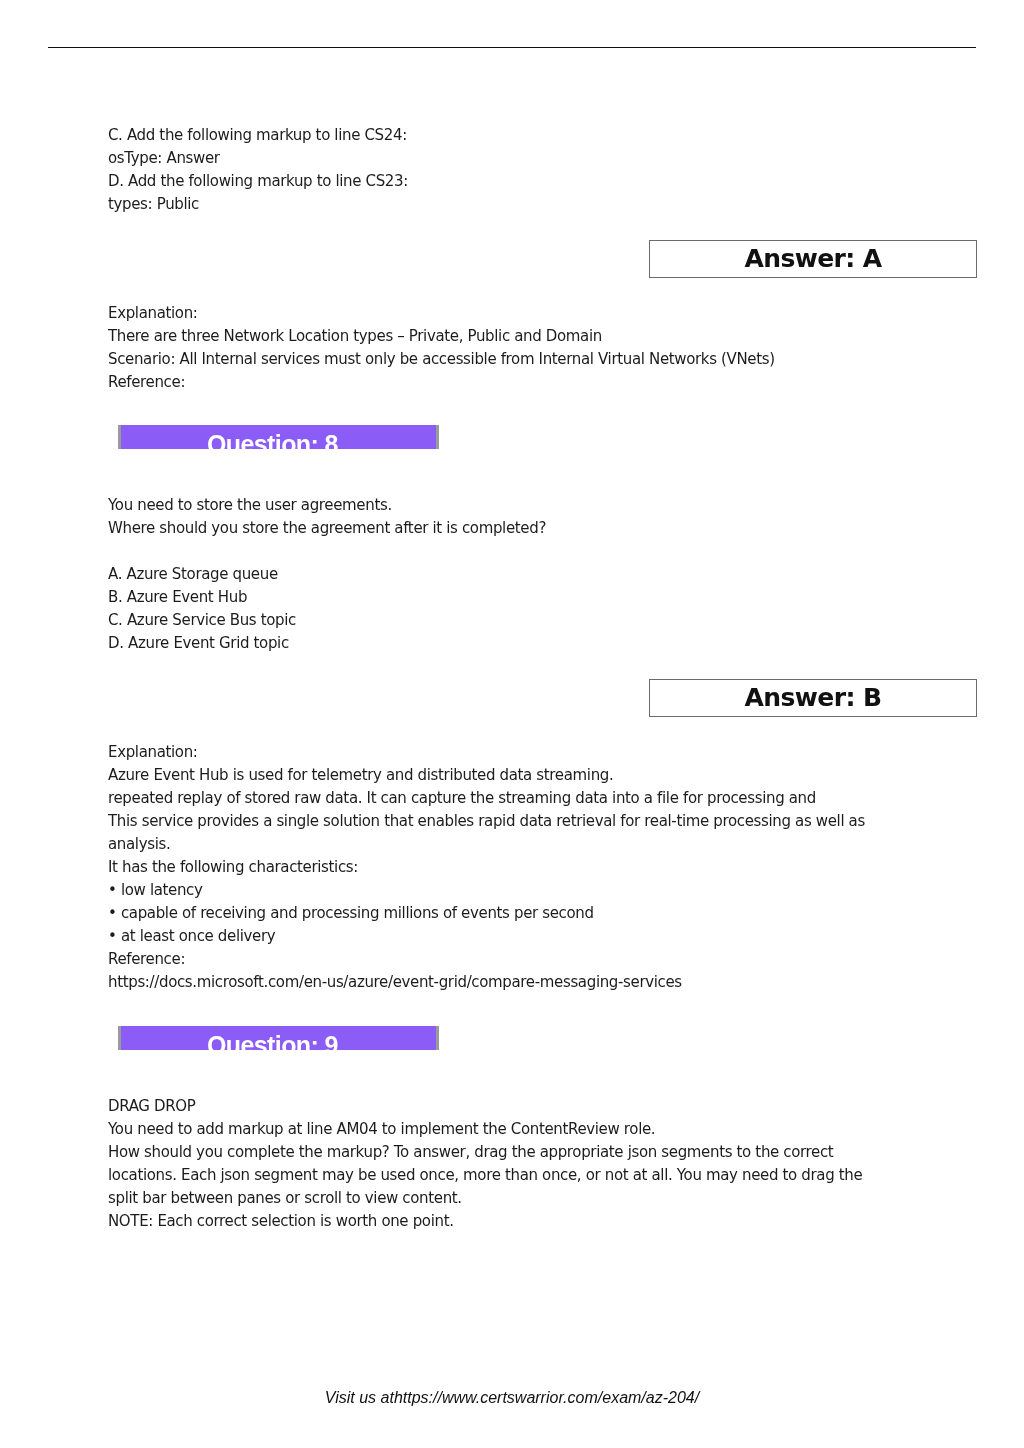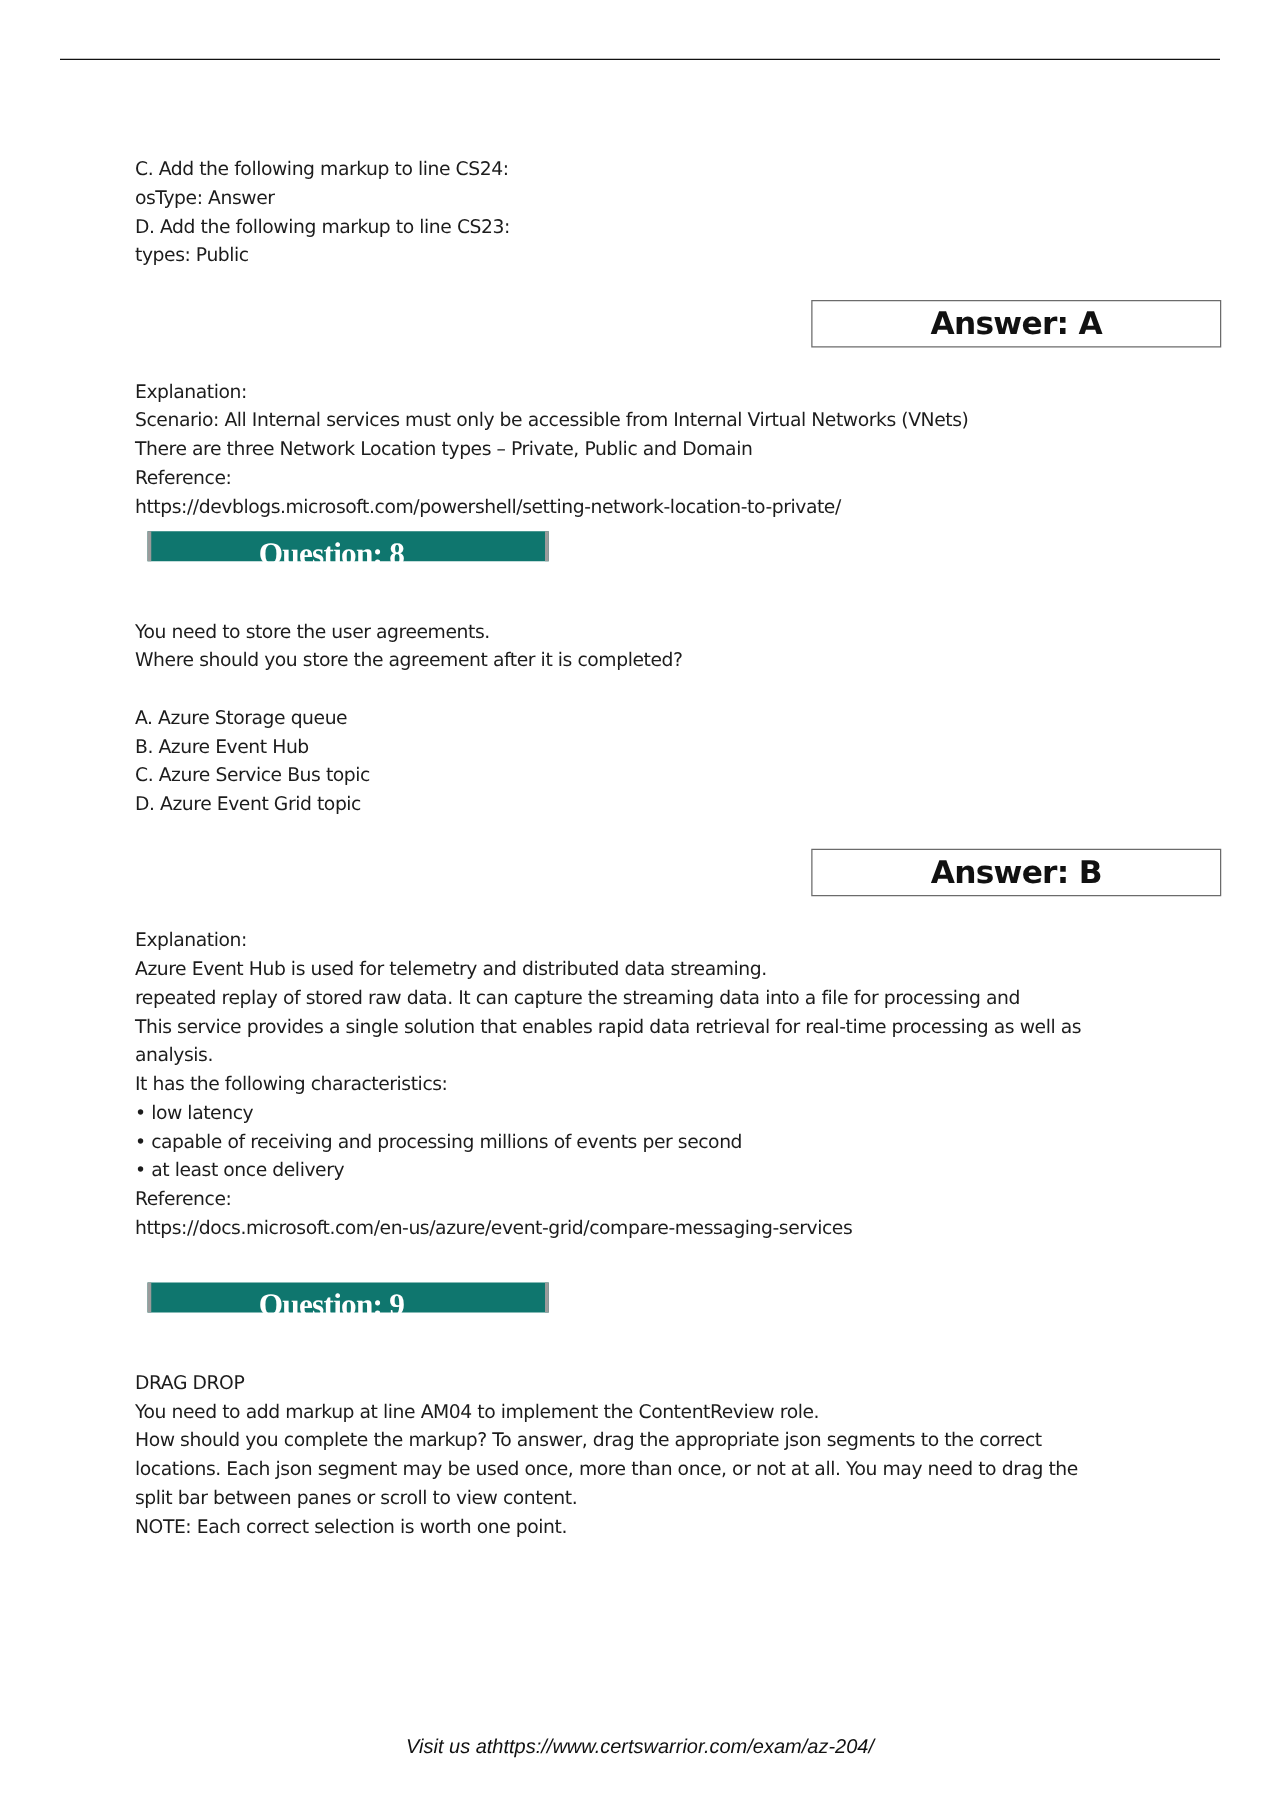--- a/index.html
+++ b/index.html
@@ -25,23 +25,23 @@
       border: 1px solid #6b6b6b; background: #fff;
       box-sizing: border-box; text-align: center;
       font-family: "DejaVu Sans", "Liberation Sans", sans-serif;
       font-weight: bold; font-size: 25px; line-height: 38px; letter-spacing: -0.6px;
       color: #111;
       margin-left: 40px;
     }
     .answer-box span { display: inline-block; margin-left: 0; transform: translateY(-1px); }
     .q-bar {
       position: absolute; left: 118px; width: 321px; height: 24px;
-      background: #0f766e; box-sizing: border-box;
+      background: #8b5cf6; box-sizing: border-box;
       border-left: 3px solid #9b9b9b; border-right: 3px solid #9b9b9b;
-      font-family: Liberation Serif, serif;
+      font-family: Liberation Sans, sans-serif;
       font-weight: bold; font-size: 25px; line-height: 38px; letter-spacing: -0.6px;
       color: #ffffff;
     }
     .q-bar span { position: absolute; left: 86px; top: 0; }
     .footer {
       position: absolute; left: 0; width: 1024px; top: 1388px;
       text-align: center;
       font-family: "Liberation Sans", sans-serif; font-style: italic;
       font-size: 16px; line-height: 20px; color: #111;
     }
@@ -57,24 +57,23 @@
   <span class="line">D. Add the following markup to line CS23:</span>
   <span class="line">types: Public</span>
 </div>
 
 <div class="answer-box" style="top:240px;">
   <span>Answer: A</span>
 </div>
 
 <div class="block" style="top:302px;">
   <span class="line">Explanation:</span>
+  <span class="line">There are three Network Location types – Private, Public and Domain</span>
   <span class="line">Scenario: All Internal services must only be accessible from Internal Virtual Networks (VNets)</span>
-  <span class="line">There are three Network Location types – Private, Public and Domain</span>
   <span class="line">Reference:</span>
-  <span class="line">https://devblogs.microsoft.com/powershell/setting-network-location-to-private/</span>
 </div>
 
 <div class="q-bar" style="top:425px;">
   <span>Question: 8</span>
 </div>
 
 <div class="block" style="top:494px;">
   <span class="line">You need to store the user agreements.</span>
   <span class="line">Where should you store the agreement after it is completed?</span>
   <span class="blank"></span>

